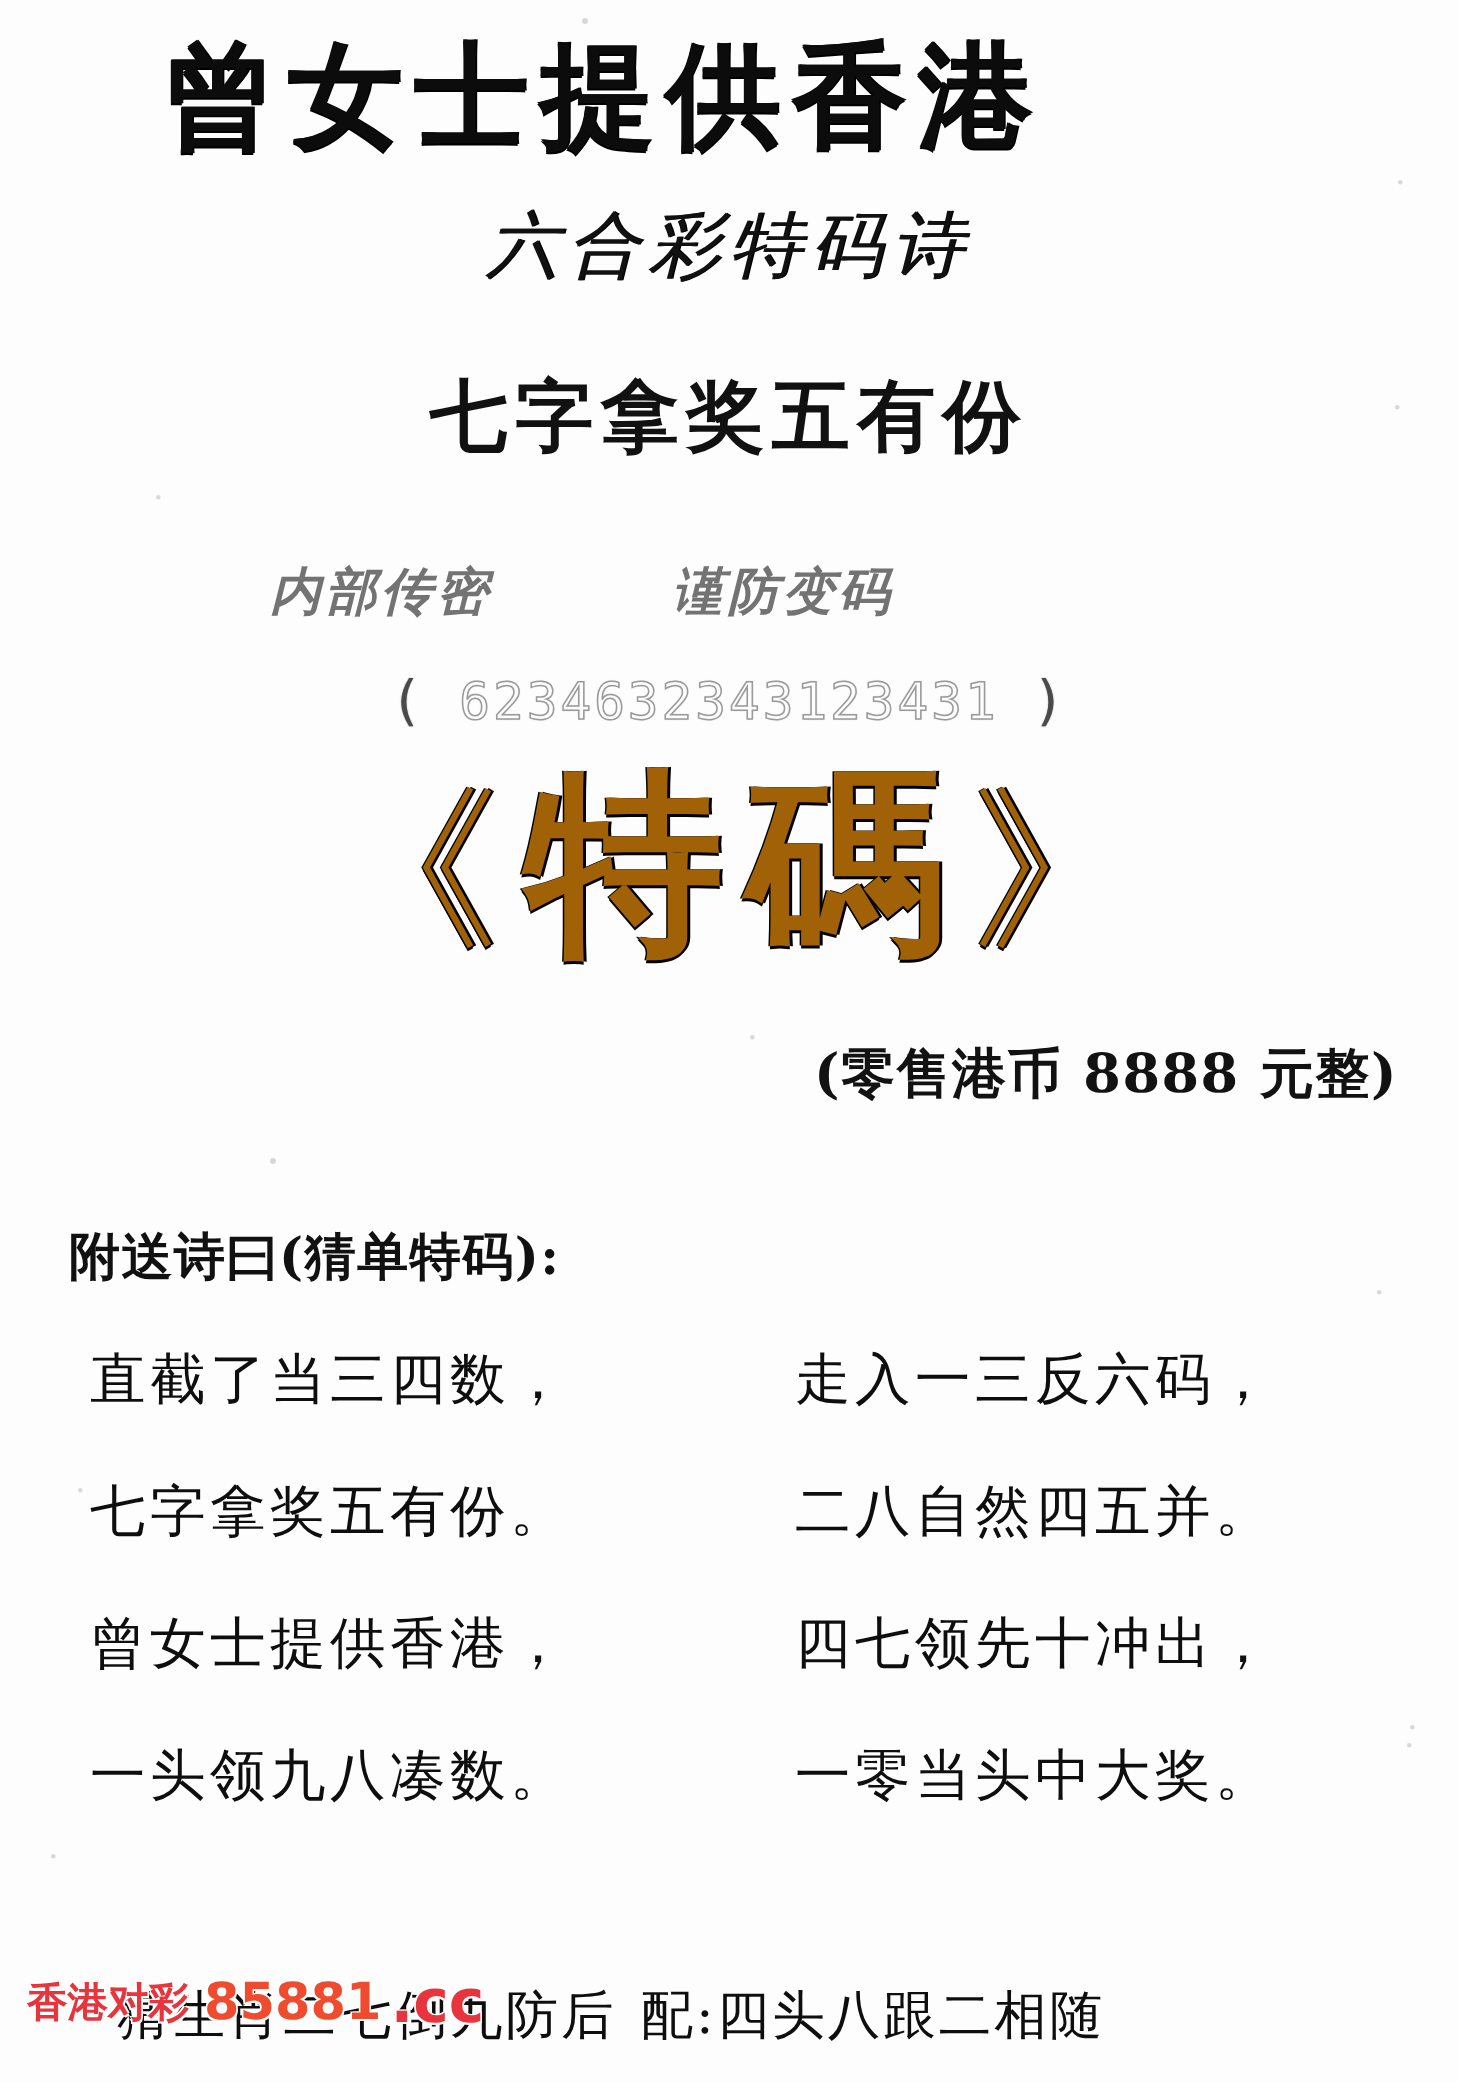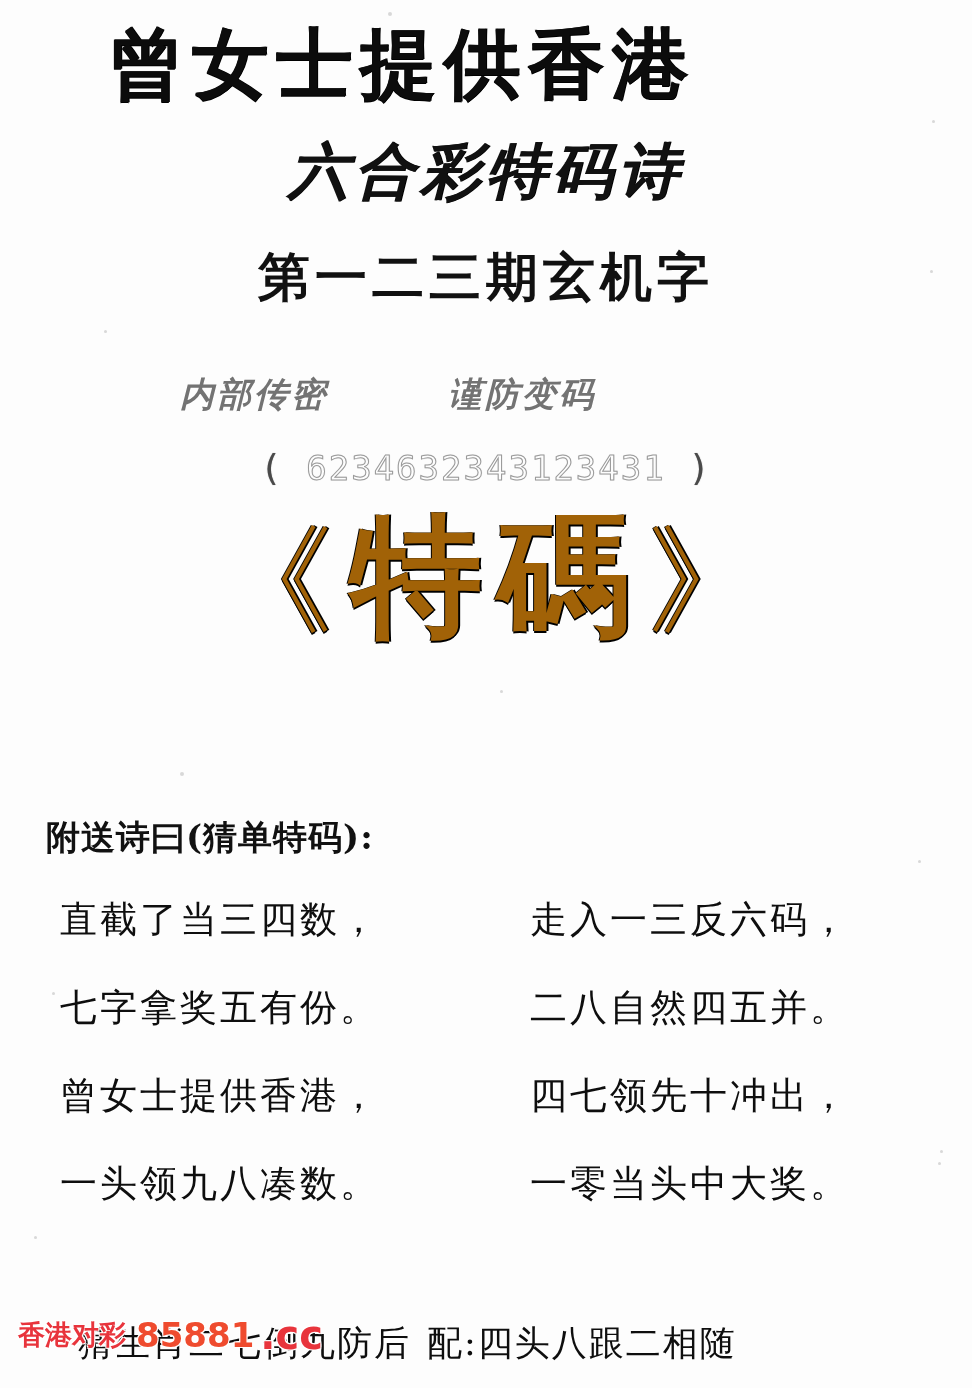--- a/index.html
+++ b/index.html
@@ -43,22 +43,22 @@
     line-height: 1;
     color: #0c0c0c;
     text-shadow: 1px 0 0 #000, 0 1px 0 #000;
   }
   .title2 {
     position: absolute;
     top: 132px;
     left: 0;
     width: 972px;
     text-align: center;
-    font-size: 60px;
-    font-weight: bold;
+    font-size: 48px;
+    font-weight: normal;
     font-style: italic;
     letter-spacing: 6px;
     color: #111;
     text-shadow: 1px 0 0 #000;
   }
   .title3 {
     position: absolute;
     top: 243px;
     left: 0;
     width: 972px;
@@ -227,37 +227,38 @@
   <div class="speck" style="left:180px;top:772px;width:4px;height:4px;"></div>
   <div class="speck" style="left:918px;top:860px;width:3px;height:3px;"></div>
   <div class="speck" style="left:52px;top:992px;width:3px;height:3px;"></div>
   <div class="speck" style="left:940px;top:1150px;width:3px;height:3px;"></div>
   <div class="speck" style="left:938px;top:1162px;width:3px;height:3px;"></div>
   <div class="speck" style="left:34px;top:1236px;width:3px;height:3px;"></div>
   <div class="speck" style="left:500px;top:690px;width:3px;height:3px;"></div>
 
   <div class="title1">曾女士提供香港</div>
   <div class="title2">六合彩特码诗</div>
-  <div class="title3">第一二三期玄机字</div>
+  <div class="title3">七字拿奖五有份</div>
 
   <div class="subrow">
     <span>内部传密</span>
     <span>谨防变码</span>
   </div>
 
   <div class="codeline">
     <span class="paren">(</span>
     <span>6234632343123431</span>
     <span class="paren">)</span>
   </div>
 
   <div class="bigword">
     <span class="bracket">《</span><span>特碼</span><span class="bracket">》</span>
   </div>
 
+  <div class="price">(零售港币 8888 元整)</div>
 
   <div class="poem-label">附送诗曰(猜单特码):</div>
 
   <div class="poem">
     <div class="poem-row">
       <div class="poem-col">直截了当三四数，</div>
       <div class="poem-col right">走入一三反六码，</div>
     </div>
     <div class="poem-row">
       <div class="poem-col">七字拿奖五有份。</div>

